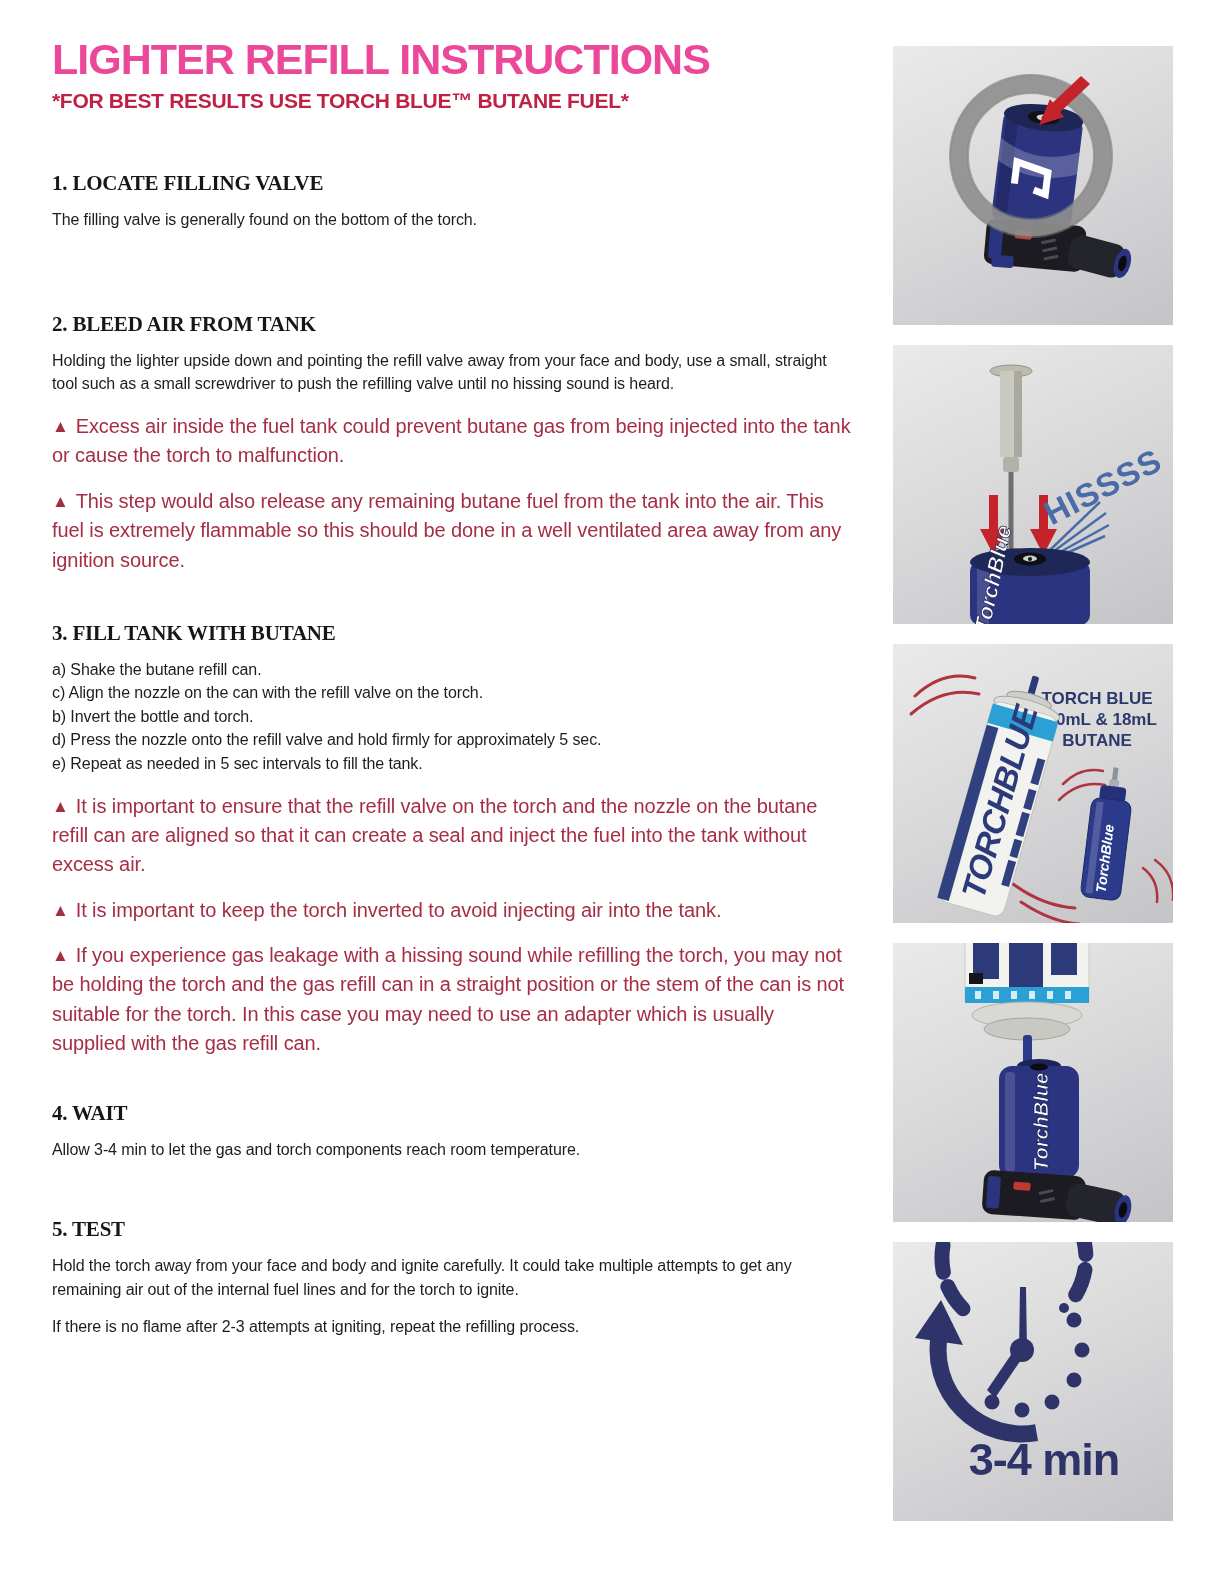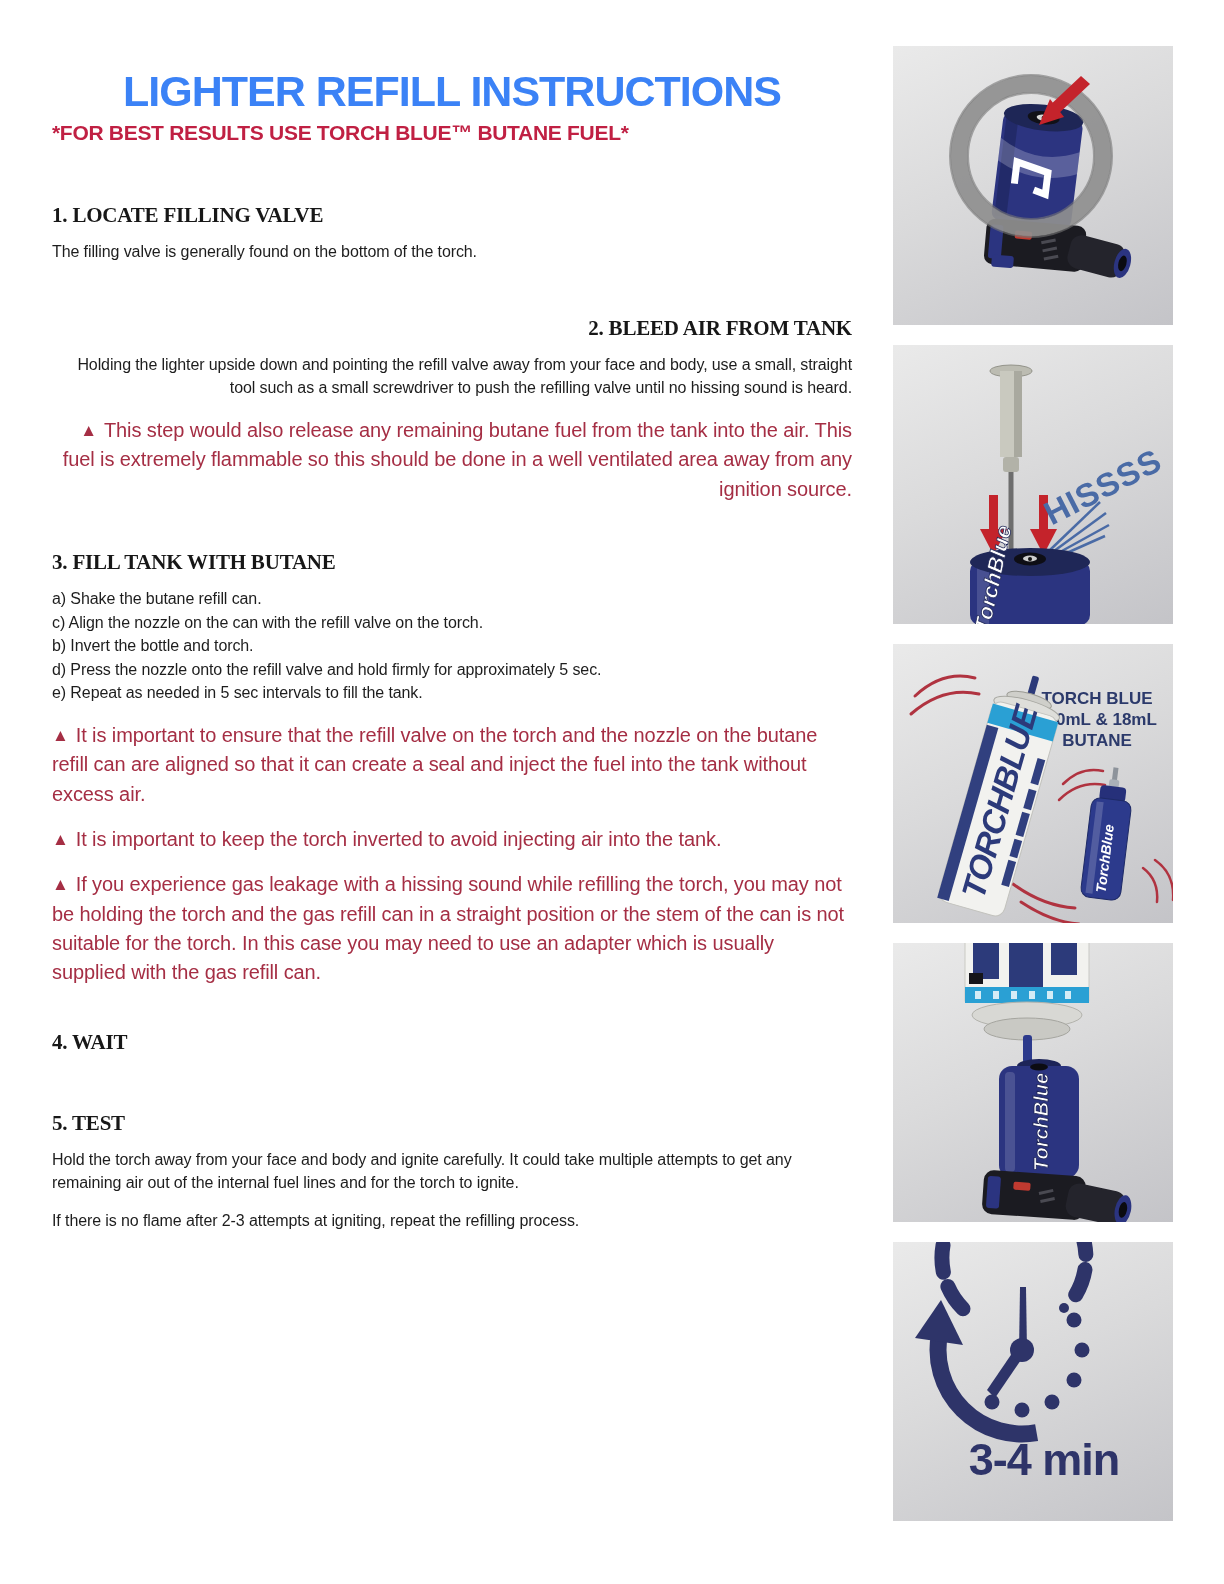--- a/index.html
+++ b/index.html
@@ -2,29 +2,29 @@
 <html><head>
 <meta charset="utf-8">
 <style>
   html,body{margin:0;padding:0;}
   body{
     width:1224px;height:1584px;position:relative;background:#ffffff;
     font-family:"Liberation Sans",sans-serif;color:#1d1d1d;overflow:hidden;
   }
   .main{position:absolute;left:52px;top:0;width:800px;}
   h1{
-    margin:68px 0 0;font-size:43px;line-height:1.08;text-align:center;
-    color:#3b82f6;font-weight:bold;letter-spacing:-1px;
+    margin:36px 0 0;font-size:43px;line-height:1.08;text-align:left;
+    color:#ec4899;font-weight:bold;letter-spacing:-1px;
   }
   .subtitle{
     margin-top:7px;text-align:left;font-size:21px;font-weight:bold;
     color:#c02043;letter-spacing:-0.3px;
   }
   section{margin:0;}
-  .s1{margin-top:58px;} .s2{margin-top:52px;text-align:right;} .s3{margin-top:46px;}
+  .s1{margin-top:58px;} .s2{margin-top:80px;} .s3{margin-top:46px;}
   .s4{margin-top:42px;} .s5{margin-top:56px;}
   h2{margin:0 0 12px;font-size:21px;font-weight:bold;color:#171717;letter-spacing:-0.2px;font-family:Liberation Serif, serif;}
   p.body, .list-line{font-size:16px;line-height:1.47;margin:0;color:#1d1d1d;letter-spacing:-0.1px;}
   p.body + p.body{margin-top:14px;}
   .warn{
     font-size:20px;line-height:1.47;margin:16px 0 0;color:#a52e44;letter-spacing:-0.1px;
   }
   .warn .warn-marker{font-size:17px;margin-right:7px;position:relative;top:-1px;}
   .aside{position:absolute;left:893px;top:46px;width:280px;}
   .panel{
@@ -45,37 +45,39 @@
   <div class="subtitle">*FOR BEST RESULTS USE TORCH BLUE™ BUTANE FUEL*</div>
 
   <section class="s1">
     <h2>1. LOCATE FILLING VALVE</h2>
     <p class="body">The filling valve is generally found on the bottom of the torch.</p>
   </section>
 
   <section class="s2">
     <h2>2. BLEED AIR FROM TANK</h2>
     <p class="body">Holding the lighter upside down and pointing the refill valve away from your face and body, use a small, straight tool such as a small screwdriver to push the refilling valve until no hissing sound is heard.</p>
+    <p class="warn"><span class="warn-marker">▲</span><span>Excess air inside the fuel tank could prevent butane gas from being injected into the tank or cause the torch to malfunction.</span></p>
     <p class="warn"><span class="warn-marker">▲</span><span>This step would also release any remaining butane fuel from the tank into the air. This fuel is extremely flammable so this should be done in a well ventilated area away from any ignition source.</span></p>
   </section>
 
   <section class="s3">
     <h2>3. FILL TANK WITH BUTANE</h2>
     <div class="list-line">a) Shake the butane refill can.</div>
     <div class="list-line">c) Align the nozzle on the can with the refill valve on the torch.</div>
     <div class="list-line">b) Invert the bottle and torch.</div>
     <div class="list-line">d) Press the nozzle onto the refill valve and hold firmly for approximately 5 sec.</div>
     <div class="list-line">e) Repeat as needed in 5 sec intervals to fill the tank.</div>
     <p class="warn"><span class="warn-marker">▲</span><span>It is important to ensure that the refill valve on the torch and the nozzle on the butane refill can are aligned so that it can create a seal and inject the fuel into the tank without excess air.</span></p>
     <p class="warn"><span class="warn-marker">▲</span><span>It is important to keep the torch inverted to avoid injecting air into the tank.</span></p>
     <p class="warn"><span class="warn-marker">▲</span><span>If you experience gas leakage with a hissing sound while refilling the torch, you may not be holding the torch and the gas refill can in a straight position or the stem of the can is not suitable for the torch. In this case you may need to use an adapter which is usually supplied with the gas refill can.</span></p>
   </section>
 
   <section class="s4">
     <h2>4. WAIT</h2>
+    <p class="body">Allow 3-4 min to let the gas and torch components reach room temperature.</p>
   </section>
 
   <section class="s5">
     <h2>5. TEST</h2>
     <p class="body">Hold the torch away from your face and body and ignite carefully. It could take multiple attempts to get any remaining air out of the internal fuel lines and for the torch to ignite.</p>
     <p class="body">If there is no flame after 2-3 attempts at igniting, repeat the refilling process.</p>
   </section>
 </div>
 
 <div class="aside">

